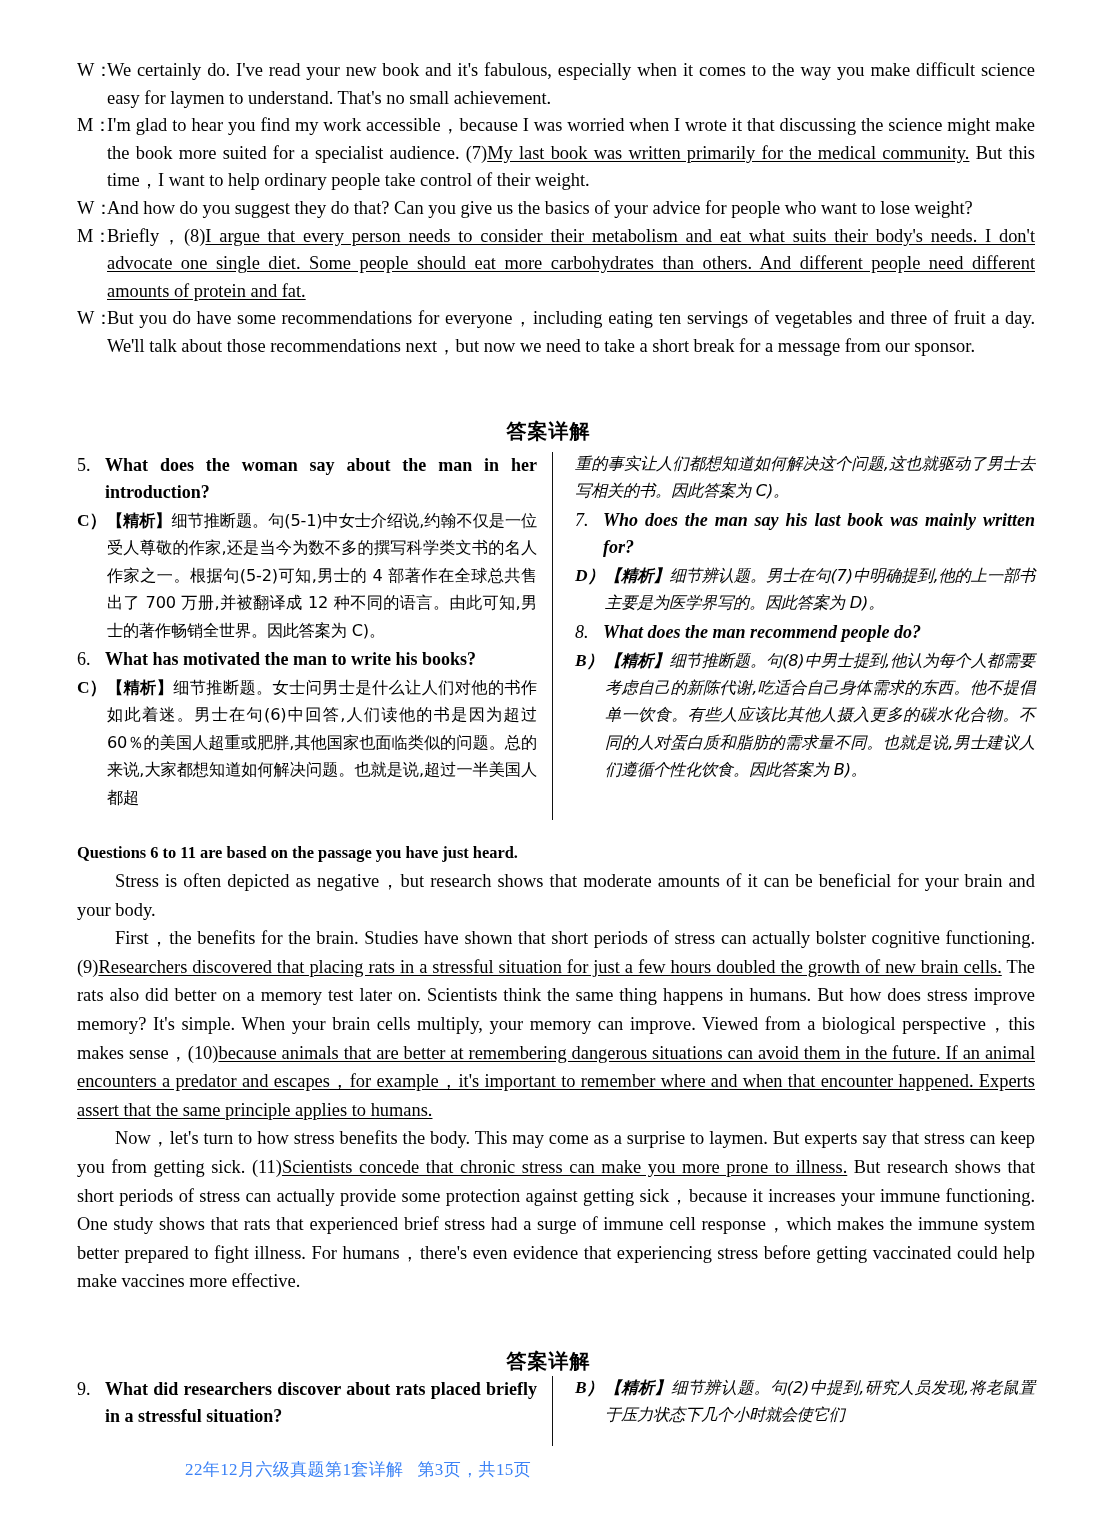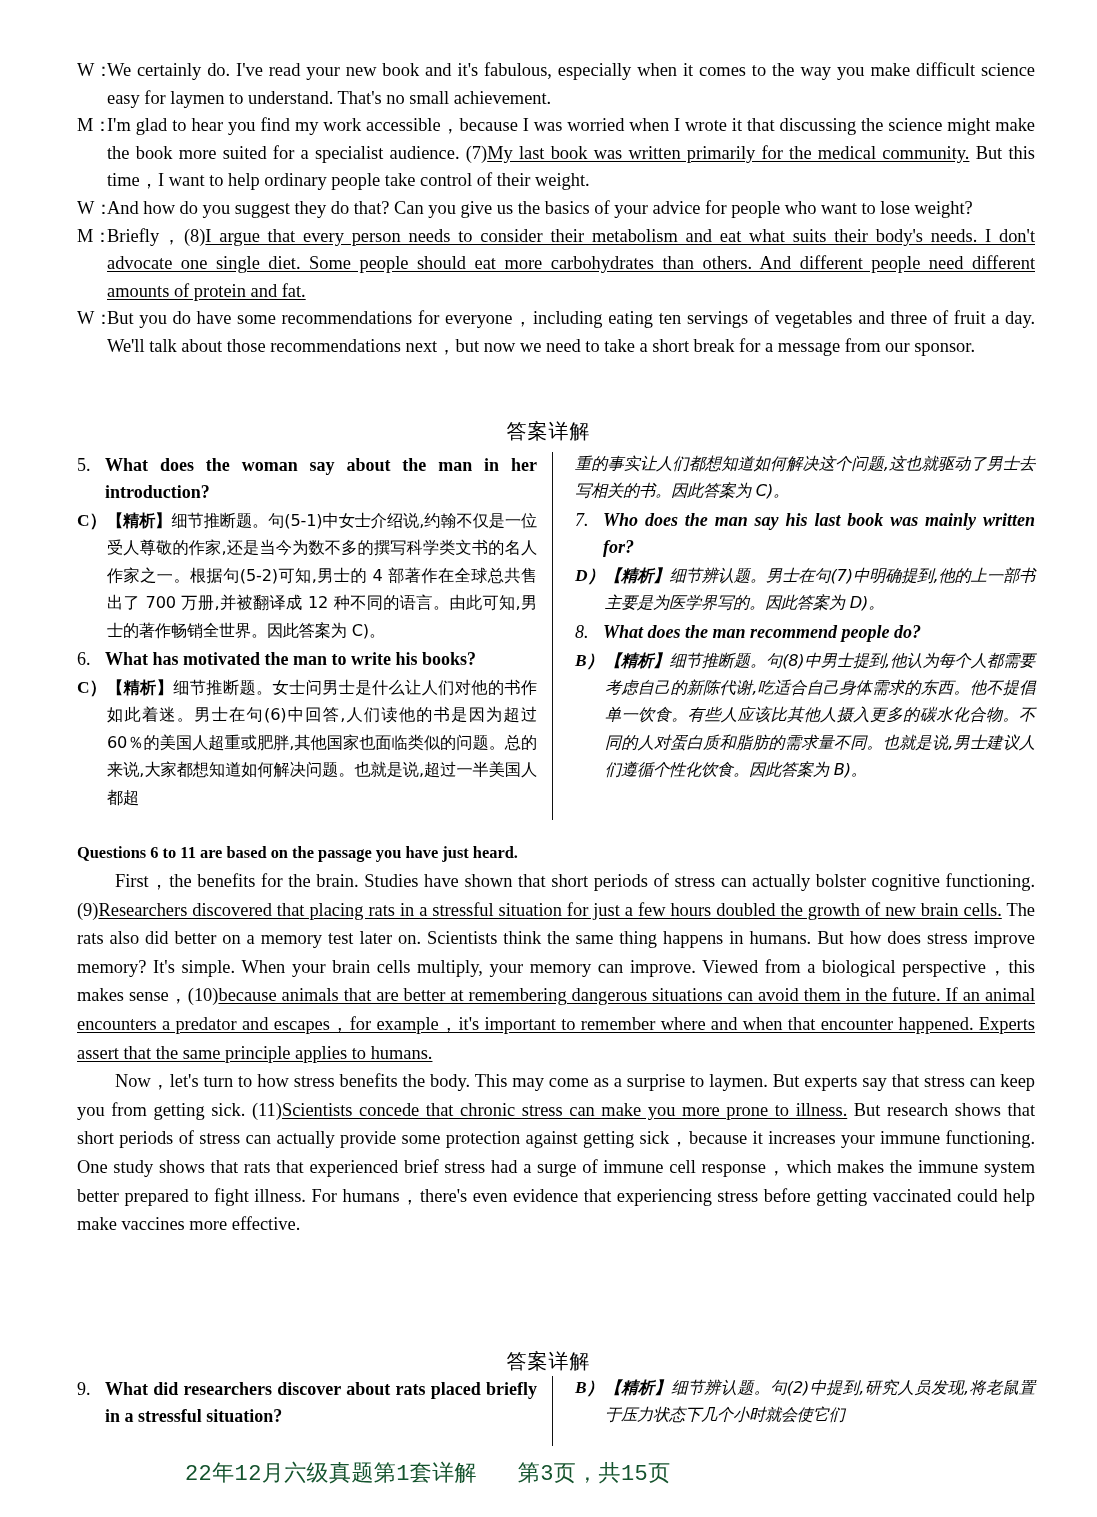--- a/index.html
+++ b/index.html
@@ -50,21 +50,21 @@
   u.mark {
     text-underline-offset: 2px;
   }
 
   
   .answers-head {
     position: absolute;
     width: 100%;
     text-align: center;
     font-family: "DejaVu Sans", sans-serif;
-    font-weight: normal;
+    font-weight: bold;
     font-size: 20px;
     letter-spacing: 1px;
   }
   .ans-head-1 { top: 418px; }
   .ans-head-2 { top: 1348px; }
 
   
   .cols {
     position: absolute;
     display: flex;
@@ -160,23 +160,23 @@
     text-align: justify;
     text-justify: inter-word;
     margin: 0;
   }
 
   
   .footer {
     position: absolute;
     left: 185px;
     top: 1458px;
-    font-family: Liberation Mono, monospace;
-    font-size: 22px;
-    color: #14532d;
+    font-family: Liberation Serif, serif;
+    font-size: 17px;
+    color: #3b82f6;
     letter-spacing: 0.4px;
     white-space: pre;
   }
 </style>
 </head>
 <body>
 
 <div class="page">
 
   <div class="dialogue">
@@ -260,20 +260,21 @@
         <span class="opt">B）</span>
         <span class="atext"><span class="tag">【精析】</span><span>细节推断题。句(8)中男士提到,他认为每个人都需要考虑自己的新陈代谢,吃适合自己身体需求的东西。他不提倡单一饮食。有些人应该比其他人摄入更多的碳水化合物。不同的人对蛋白质和脂肪的需求量不同。也就是说,男士建议人们遵循个性化饮食。因此答案为 B)。</span></span>
       </div>
 
     </div>
   </div>
 
   <div class="section-b">
     <div class="sec-sub">Questions 6 to 11 are based on the passage you have just heard.</div>
 
+    <p class="para"><span>Stress is often depicted as negative，but research shows that moderate amounts of it can be beneficial for your brain and your body.</span></p>
 
     <p class="para"><span>First，the benefits for the brain. Studies have shown that short periods of stress can actually bolster cognitive functioning. (9)</span><u class="mark">Researchers discovered that placing rats in a stressful situation for just a few hours doubled the growth of new brain cells.</u><span> The rats also did better on a memory test later on. Scientists think the same thing happens in humans. But how does stress improve memory? It's simple. When your brain cells multiply, your memory can improve. Viewed from a biological perspective，this makes sense，(10)</span><u class="mark">because animals that are better at remembering dangerous situations can avoid them in the future. If an animal encounters a predator and escapes，for example，it's important to remember where and when that encounter happened. Experts assert that the same principle applies to humans.</u></p>
 
     <p class="para"><span>Now，let's turn to how stress benefits the body. This may come as a surprise to laymen. But experts say that stress can keep you from getting sick. (11)</span><u class="mark">Scientists concede that chronic stress can make you more prone to illness.</u><span> But research shows that short periods of stress can actually provide some protection against getting sick，because it increases your immune functioning. One study shows that rats that experienced brief stress had a surge of immune cell response，which makes the immune system better prepared to fight illness. For humans，there's even evidence that experiencing stress before getting vaccinated could help make vaccines more effective.</span></p>
   </div>
 
   <div class="answers-head ans-head-2">答案详解</div>
 
   <div class="vdiv vdiv-2"></div>
   <div class="cols cols-2">

